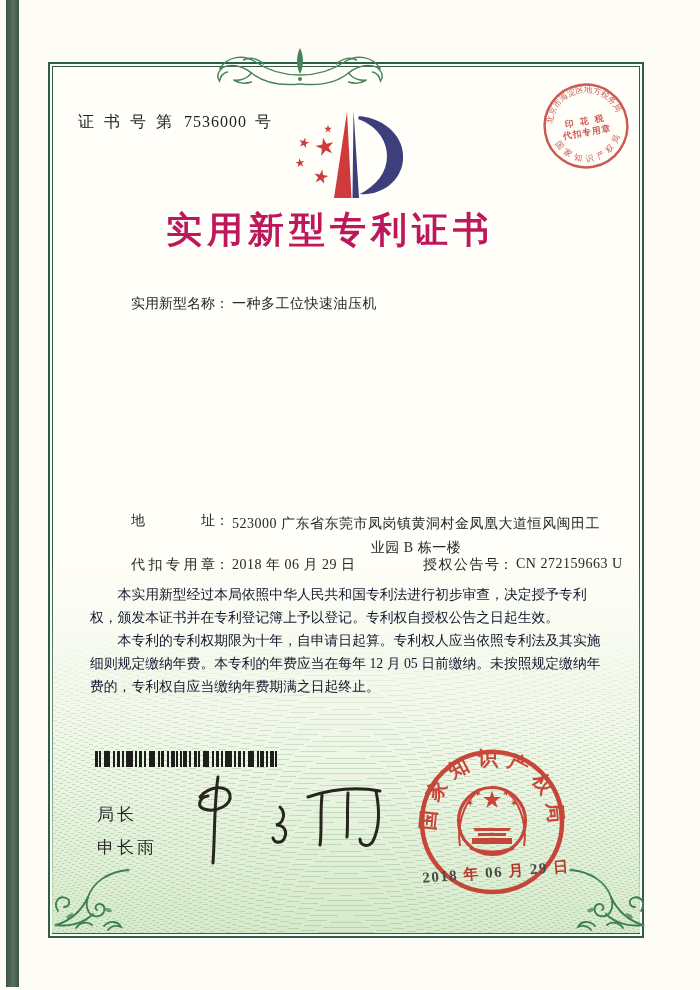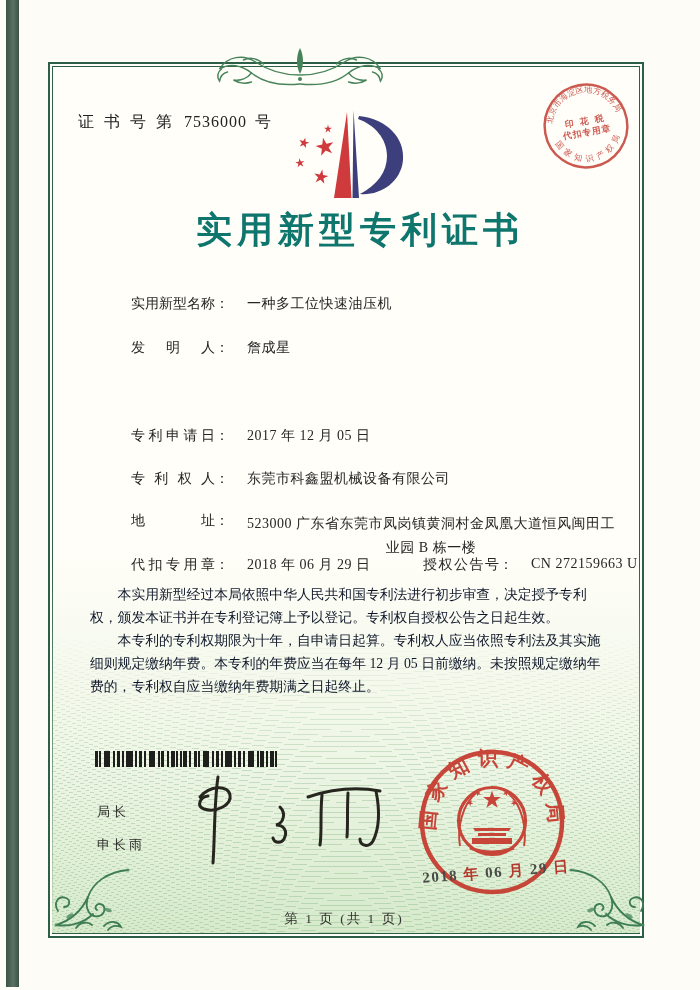--- a/index.html
+++ b/index.html
@@ -24,41 +24,41 @@
   .content{position:absolute;inset:0;z-index:3;}
 
   .cert-no{position:absolute;left:78px;top:112px;font-size:16px;color:#222;}
   .cert-no .zh{letter-spacing:10px;}
   .cert-no .num{font-size:16px;margin-left:2px;letter-spacing:1px;}
   .cert-no .suf{margin-left:8px;}
 
   .logo{position:absolute;left:275px;top:106px;width:160px;height:102px;}
   .tax-stamp{position:absolute;left:537px;top:77px;width:98px;height:98px;
     transform:rotate(-10deg);opacity:.88;z-index:4;}
-  .title{position:absolute;left:64px;top:206px;width:592px;text-align:center;
-    font-size:36px;font-weight:700;letter-spacing:5px;color:#0f766e;}
+  .title{position:absolute;left:34px;top:206px;width:592px;text-align:center;
+    font-size:36px;font-weight:700;letter-spacing:5px;color:#be185d;}
 
   .row{position:absolute;left:93px;width:545px;font-size:14px;color:#262624;}
   .lbl{display:inline-block;width:84px;text-align:justify;text-align-last:justify;vertical-align:top;margin-left:38px;}
   .colon{vertical-align:top;}
-  .val{display:inline-block;margin-left:18px;vertical-align:top;letter-spacing:.5px;}
+  .val{display:inline-block;margin-left:3px;vertical-align:top;letter-spacing:.5px;}
   .val.addr{width:368px;line-height:24px;text-align:center;}
   .pair2{position:absolute;left:292px;top:0;}
   .pair2 .lbl{width:76px;}
 
   .paras{position:absolute;left:90px;top:583px;width:524px;font-size:13.8px;
     line-height:23px;color:#0f172a;}
   .paras p{margin:0;text-indent:2em;}
 
   .barcode{position:absolute;left:95px;top:751px;width:183px;height:16px;
     background-image:
       repeating-linear-gradient(90deg,#1e1e1c 0 2px,rgba(0,0,0,0) 2px 4.5px),
       repeating-linear-gradient(90deg,#1e1e1c 0 3px,rgba(0,0,0,0) 3px 11px);}
 
-  .director{position:absolute;left:97px;font-size:13px;letter-spacing:3px;color:#2a2a28;}
+  .director{position:absolute;left:97px;font-size:17px;letter-spacing:3px;color:#2a2a28;}
   .signature{position:absolute;left:180px;top:763px;width:235px;height:112px;}
 
   .seal{position:absolute;left:412px;top:742px;width:160px;height:160px;opacity:.92;z-index:4;}
   .seal-date{position:absolute;left:406px;top:863px;width:180px;text-align:center;
     transform:rotate(-4.5deg);font-size:15px;font-weight:700;letter-spacing:1.5px;z-index:5;}
   .seal-date .d{color:#4a4a46;}
   .seal-date .u{color:#b5382c;}
 
   .footer{position:absolute;left:48px;top:910px;width:592px;text-align:center;
     font-size:13.5px;letter-spacing:2px;color:#33332f;}
@@ -159,29 +159,20 @@
       <text x="48" y="57" text-anchor="middle" font-size="8.6" letter-spacing="1" fill="#c4443b" font-weight="700">代扣专用章</text>
       <text font-size="8" fill="#c4443b" text-anchor="middle" letter-spacing="4">
         <textPath href="#taxBottom" startOffset="50%">国家知识产权局</textPath>
       </text>
     </svg>
 
     <div class="title">实用新型专利证书</div>
 
     <div class="row" style="top:295px">
       <span class="lbl">实用新型名称</span><span class="colon">：</span><span class="val">一种多工位快速油压机</span>
-    </div>
-    <div class="row" style="top:339px">
-      <span class="lbl">发明人</span><span class="colon">：</span><span class="val">詹成星</span>
-    </div>
-    <div class="row" style="top:427px">
-      <span class="lbl">专利申请日</span><span class="colon">：</span><span class="val">2017 年 12 月 05 日</span>
-    </div>
-    <div class="row" style="top:470px">
-      <span class="lbl">专利权人</span><span class="colon">：</span><span class="val">东莞市科鑫盟机械设备有限公司</span>
     </div>
     <div class="row" style="top:512px">
       <span class="lbl">地址</span><span class="colon">：</span><span class="val addr">523000 广东省东莞市凤岗镇黄洞村金凤凰大道恒风闽田工业园 B 栋一楼</span>
     </div>
     <div class="row" style="top:556px">
       <span class="lbl">代扣专用章</span><span class="colon">：</span><span class="val">2018 年 06 月 29 日</span>
       <span class="pair2">
         <span class="lbl">授权公告号</span><span class="colon">：</span><span class="val">CN 272159663 U</span>
       </span>
     </div>
@@ -233,16 +224,15 @@
     </svg>
     <div class="seal-date">
       <span class="d">2018</span>
       <span class="u">年</span>
       <span class="d">06</span>
       <span class="u">月</span>
       <span class="d">29</span>
       <span class="u">日</span>
     </div>
 
-    <div class="footer">第 1 页 (共 1 页)</div>
 
   </div>
 </div>
 
 </body></html>

